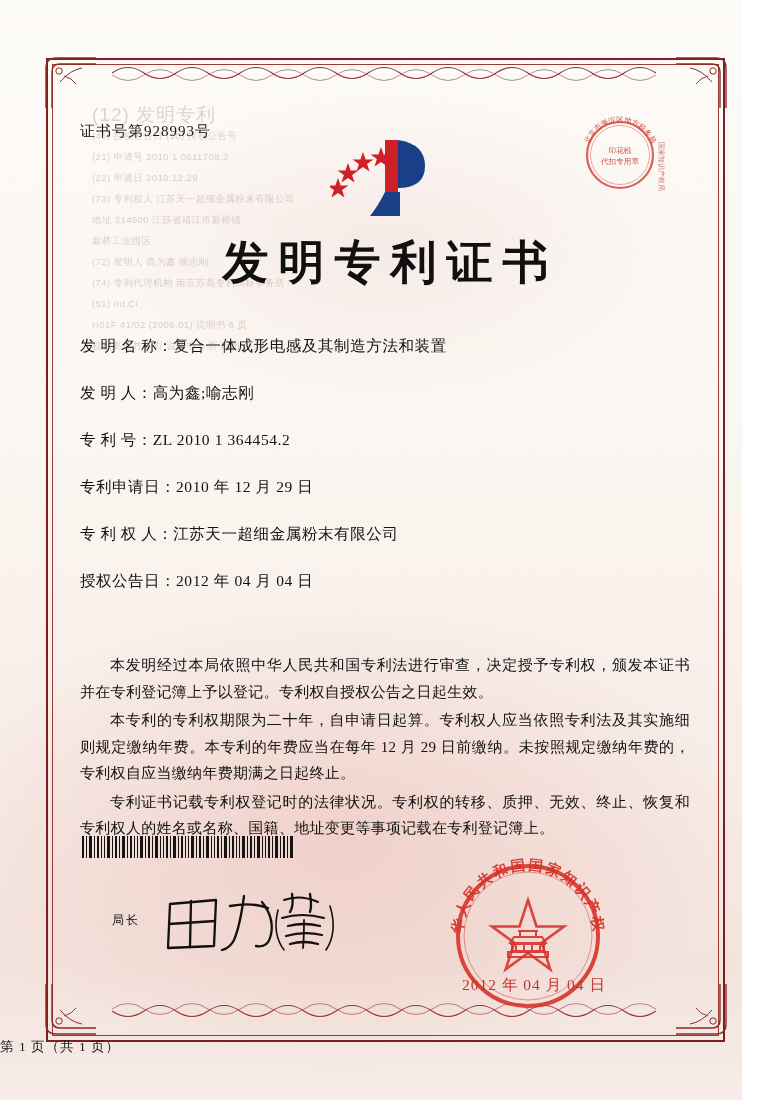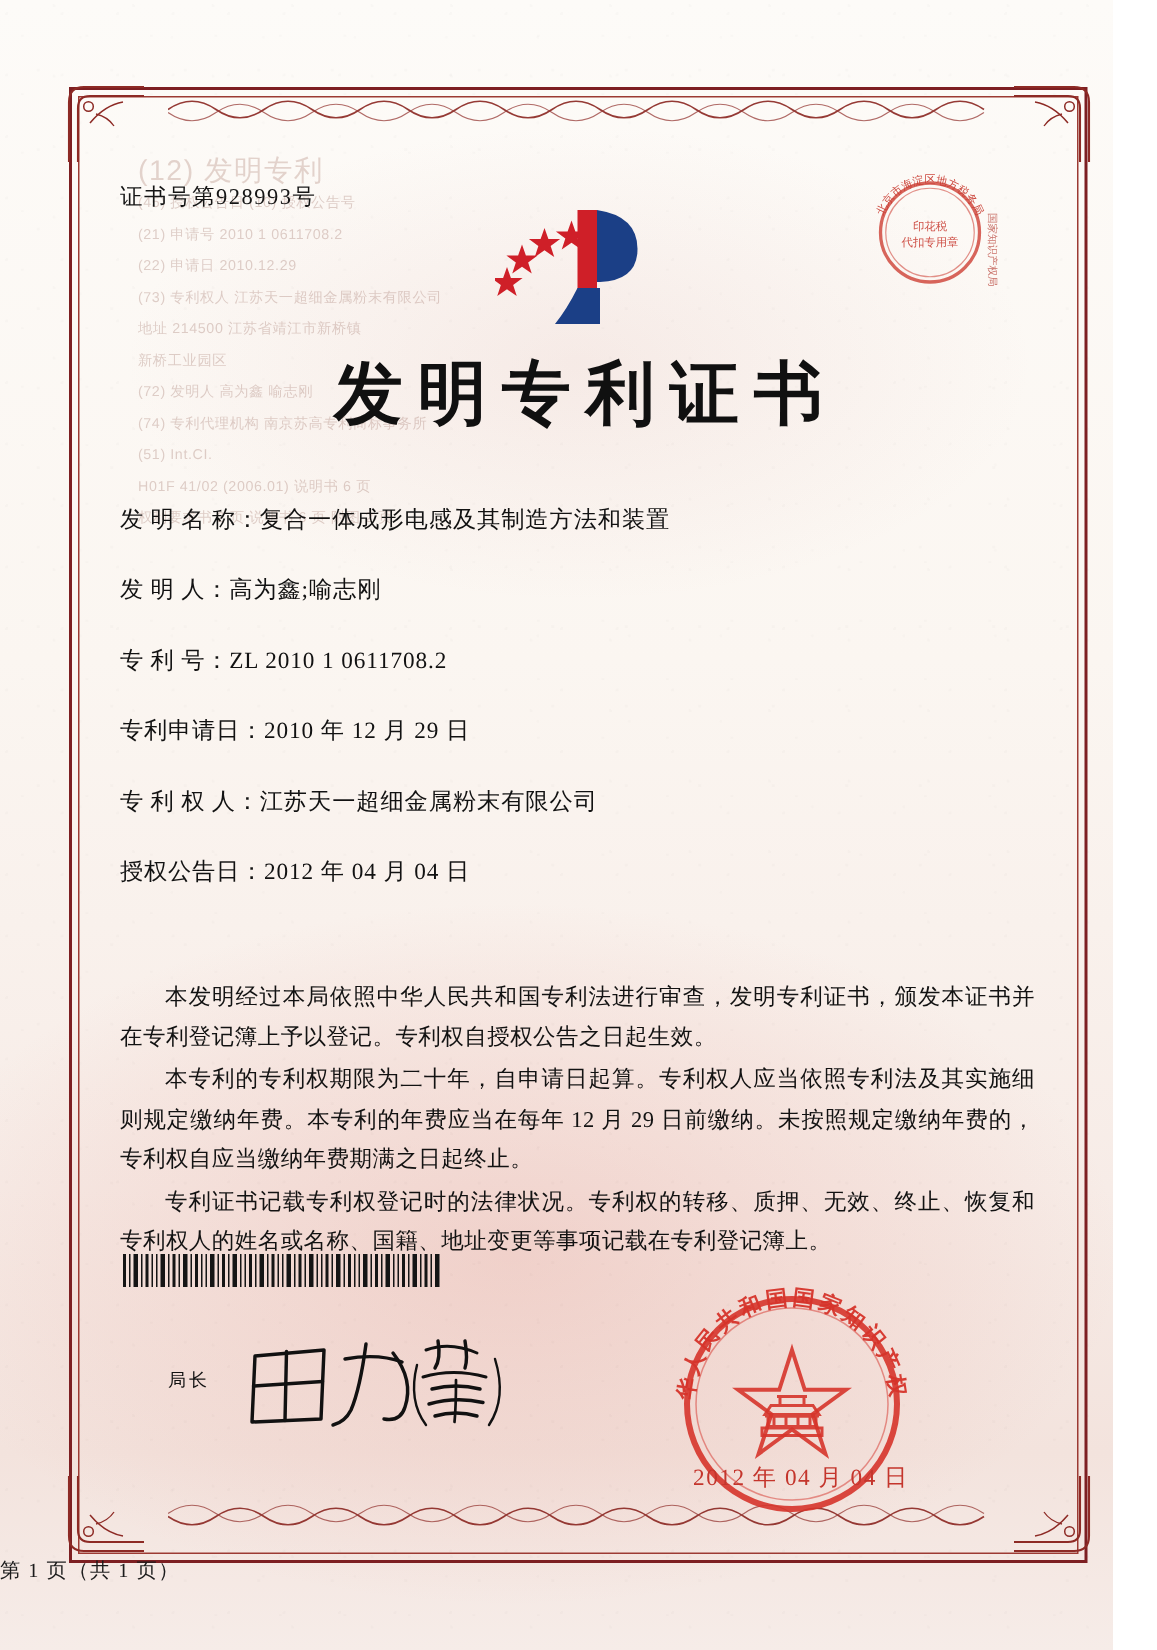--- a/index.html
+++ b/index.html
@@ -355,21 +355,21 @@
 
     <div class="field">
       <span class="lab sp2">发 明 人</span>
       <span class="lab">：</span>
       <span class="val">高为鑫;喻志刚</span>
     </div>
 
     <div class="field">
       <span class="lab sp2">专 利 号</span>
       <span class="lab">：</span>
-      <span class="val">ZL 2010 1 0611708.2</span>
+      <span class="val">ZL 2010 1 364454.2</span>
     </div>
 
     <div class="field">
       <span class="lab">专利申请日</span>
       <span class="lab">：</span>
       <span class="val">2010 年 12 月 29 日</span>
     </div>
 
     <div class="field">
       <span class="lab sp1">专 利 权 人</span>
@@ -379,21 +379,21 @@
 
     <div class="field">
       <span class="lab">授权公告日</span>
       <span class="lab">：</span>
       <span class="val">2012 年 04 月 04 日</span>
     </div>
 
   </div>
 
   <div class="body-text">
-    <p>本发明经过本局依照中华人民共和国专利法进行审查，发明专利证书，颁发本证书并在专利登记簿上予以登记。专利权自授权公告之日起生效。</p>
+    <p>本发明经过本局依照中华人民共和国专利法进行审查，决定授予专利权，颁发本证书并在专利登记簿上予以登记。专利权自授权公告之日起生效。</p>
     <p>本专利的专利权期限为二十年，自申请日起算。专利权人应当依照专利法及其实施细则规定缴纳年费。本专利的年费应当在每年 12 月 29 日前缴纳。未按照规定缴纳年费的，专利权自应当缴纳年费期满之日起终止。</p>
     <p>专利证书记载专利权登记时的法律状况。专利权的转移、质押、无效、终止、恢复和专利权人的姓名或名称、国籍、地址变更等事项记载在专利登记簿上。</p>
   </div>
 
   <div class="barcode">
     <svg width="214" height="22" viewBox="0 0 214 22">
       <g fill="#151515">
         <rect x="0" y="0" width="2" height="22"></rect>
           <rect x="4" y="0" width="1" height="22"></rect>
         <rect x="7" y="0" width="3" height="22"></rect>

